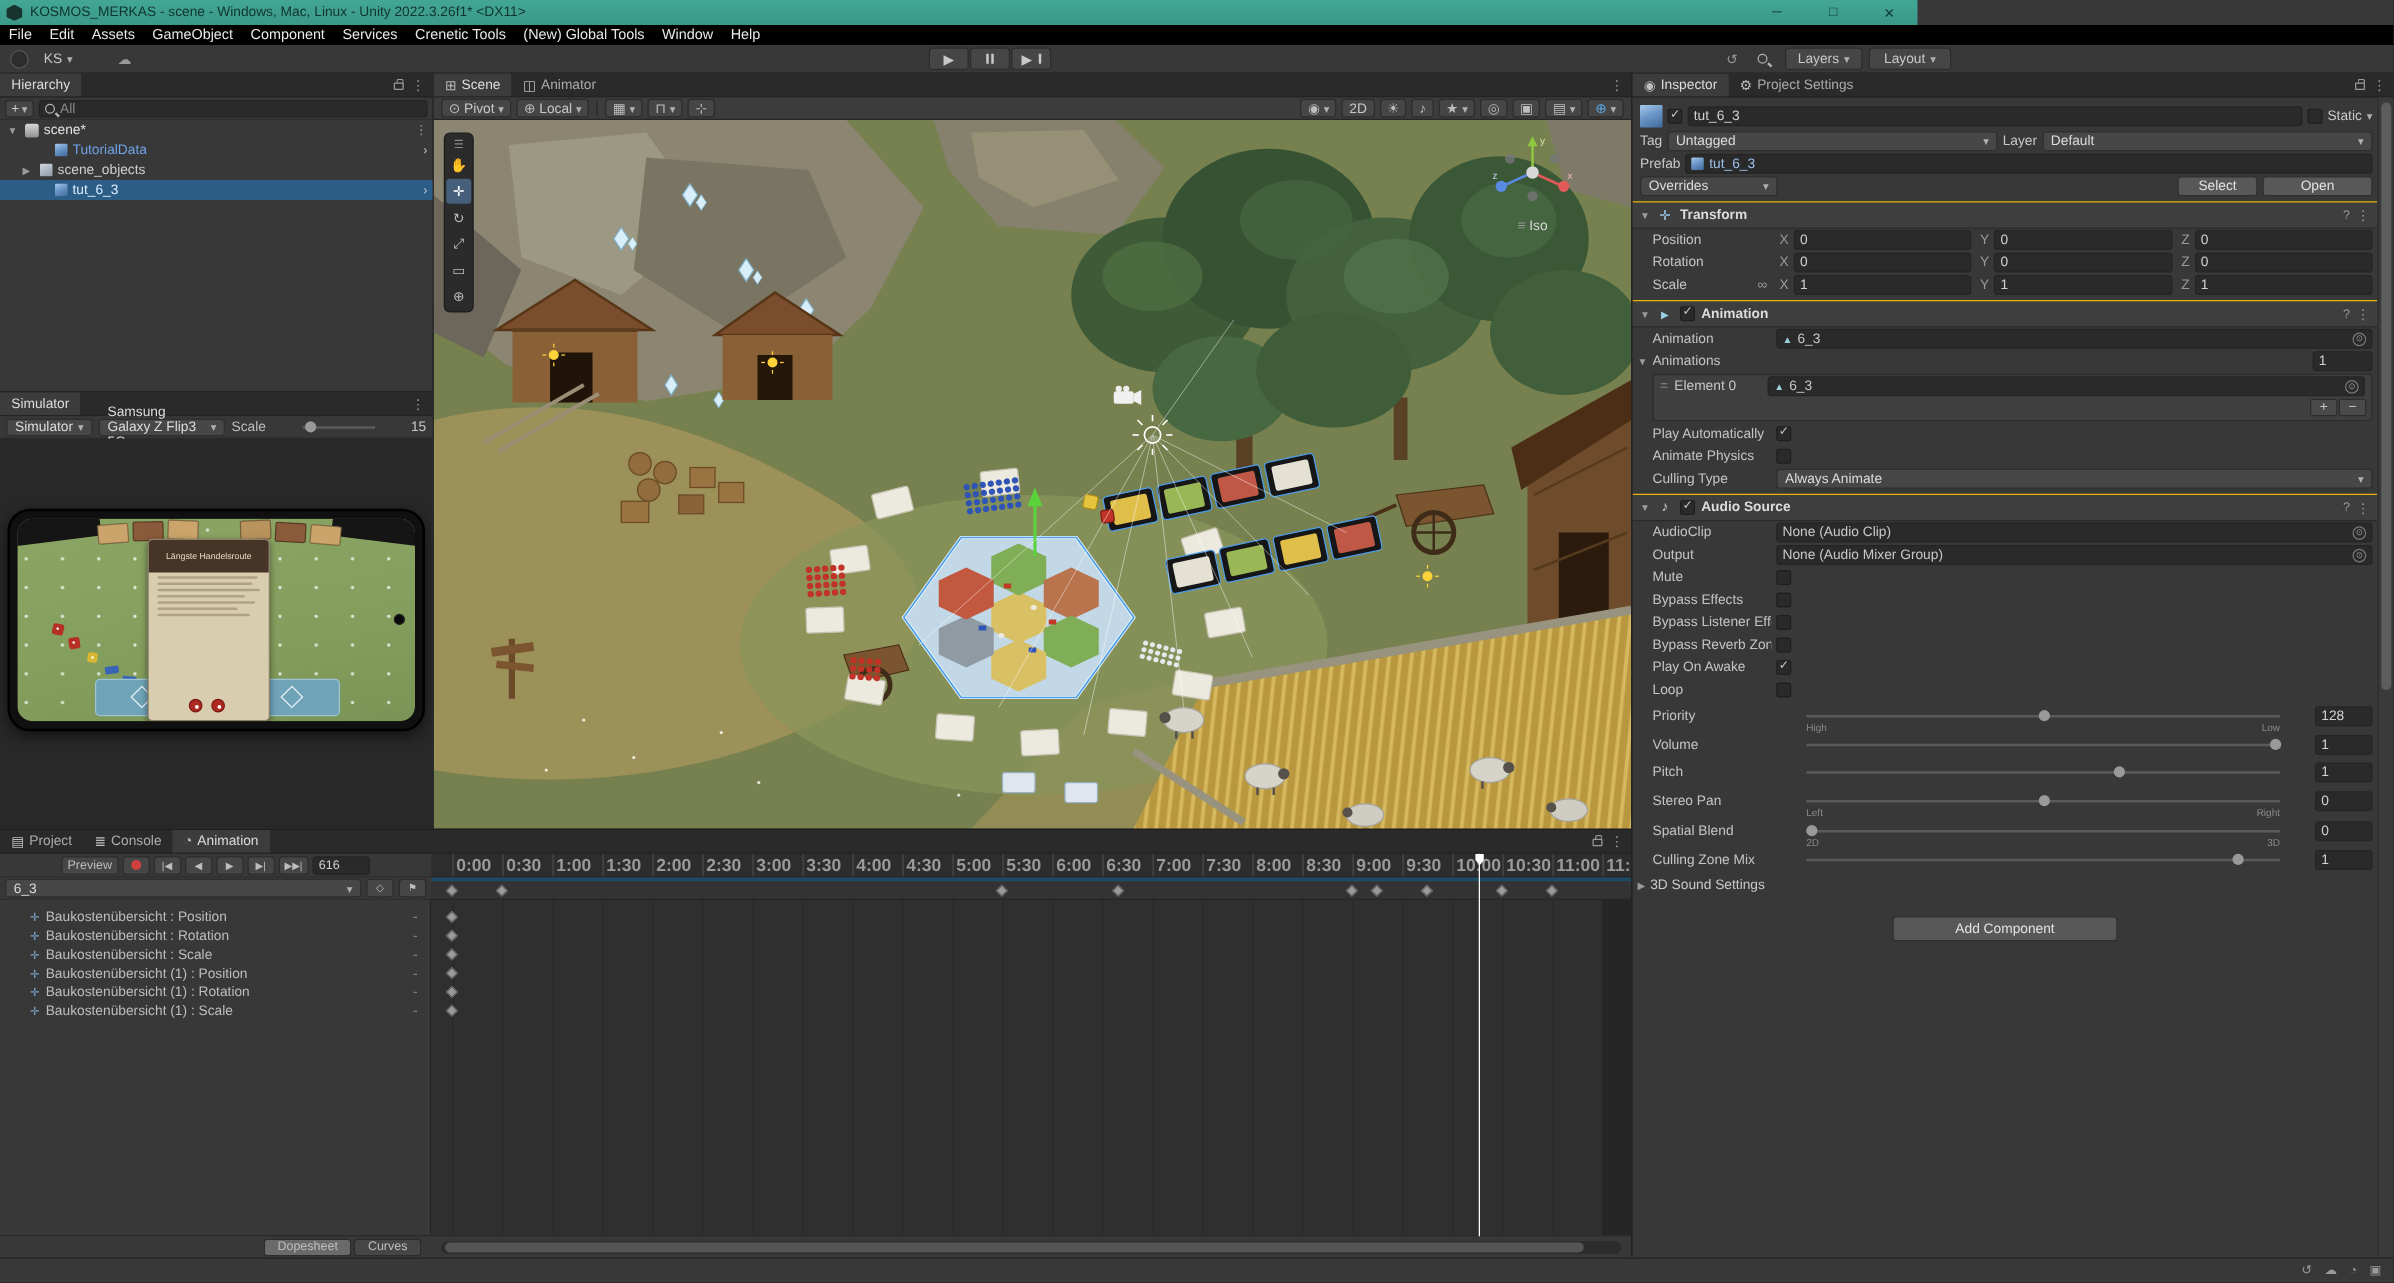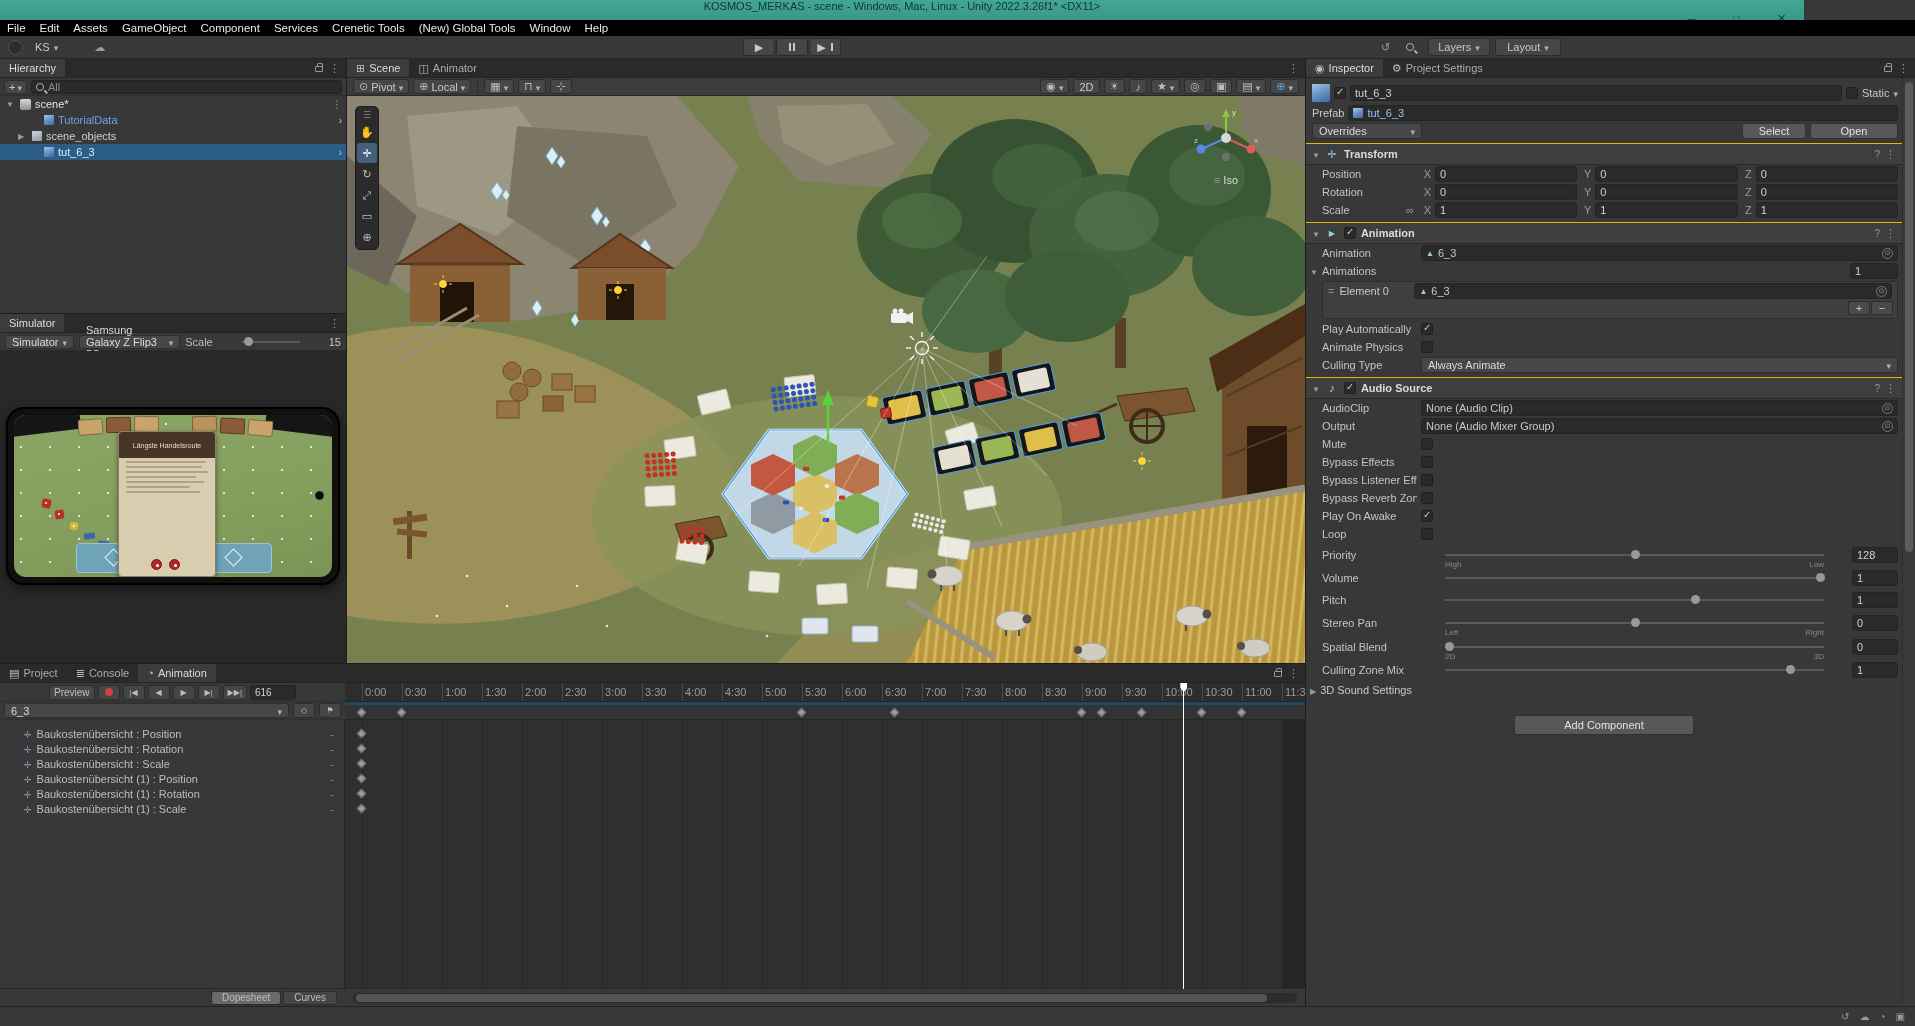--- a/index.html
+++ b/index.html
@@ -1,19 +1,19 @@
 <!DOCTYPE html>
 <html><head>
 <meta charset="utf-8">
 <style>
 *{margin:0;padding:0;box-sizing:border-box;font-family:"Liberation Sans","DejaVu Sans",sans-serif;}
 html,body{background:#1e1e1e;}
 #app{position:relative;width:1915px;height:1026px;background:#383838;overflow:hidden;color:#c8c8c8;font-size:11px;}
 
-#titlebar{position:absolute;left:0;top:0;width:1804px;height:20px;background:linear-gradient(#43a695,#3a9886);display:flex;align-items:center;color:#10352e;font-size:11px;flex-direction:column;}
+#titlebar{position:absolute;left:0;top:0;width:1534px;height:20px;background:linear-gradient(#43a695,#3a9886);display:flex;align-items:center;color:#10352e;font-size:11px;}
 #titlebar .ulogo{width:13px;height:13px;margin:0 6px 0 5px;background:#17342e;clip-path:polygon(50% 0,100% 28%,100% 78%,50% 100%,0 78%,0 28%);}
 #titlebar .wbtns{margin-left:auto;display:flex;height:100%;}
 #titlebar .wbtn{width:45px;height:100%;display:flex;align-items:center;justify-content:center;font-size:11px;color:#123c34;}
 
 #menubar{position:absolute;left:0;top:20px;width:1915px;height:16px;background:#000;display:flex;align-items:center;color:#e8e8e8;font-size:11.5px;}
 #menubar .menu-item{padding:0 7px;height:100%;display:flex;align-items:center;}
 
 #toolbar{position:absolute;left:0;top:36px;width:1915px;height:23px;background:#383838;border-bottom:1px solid #232323;display:flex;align-items:center;}
 .tbtn{height:18px;background:#464646;border:1px solid #2c2c2c;border-radius:3px;display:flex;align-items:center;justify-content:center;color:#c8c8c8;padding:0 8px;gap:4px;}
 #playctl{position:absolute;left:743px;top:2px;display:flex;gap:1px;}
@@ -117,21 +117,21 @@
 #addcomp{width:180px;height:20px;margin:16px auto 12px auto;justify-content:center;}
 #iscroll{position:absolute;right:0;top:19px;width:13px;bottom:0;background:#3a3a3a;border-left:1px solid #2e2e2e;}
 #iscroll .thumb{position:absolute;left:2px;right:2px;top:4px;height:470px;background:#5d5d5d;border-radius:5px;}
 
 #bottompanel{position:absolute;left:0;top:663px;width:1305px;height:343px;background:#383838;border-top:1px solid #1e1e1e;}
 .bctrl{position:absolute;left:0;top:19px;width:345px;height:19px;display:flex;align-items:center;gap:3px;padding:0 4px;border-bottom:1px solid #2e2e2e;justify-content:center;}
 .tpbtn{height:15px;min-width:22px;background:#464646;border:1px solid #2c2c2c;border-radius:3px;display:flex;align-items:center;justify-content:center;color:#bdbdbd;font-size:8px;padding:0 4px;}
 .rec{width:8px;height:8px;border-radius:50%;background:#d04040;}
 #framefield{width:46px;height:15px;font-size:10px;}
 #ruler{position:absolute;left:345px;top:19px;right:0;height:19px;background:#2d2d2d;border-bottom:1px solid #222;display:flex;padding-left:17px;overflow:hidden;}
-.rtick{width:40px;flex:none;position:relative;color:#9a9a9a;font-size:11px;padding-left:3px;line-height:18px;}
+.rtick{width:40px;flex:none;position:relative;color:#9a9a9a;font-size:14px;padding-left:3px;line-height:18px;font-weight:bold;}
 .rtick::before{content:"";position:absolute;left:0;top:0;bottom:0;width:1px;background:#4a4a4a;}
 #clip-row{position:absolute;left:0;top:38px;width:345px;height:18px;display:flex;align-items:center;gap:4px;padding:0 4px;border-bottom:1px solid #2e2e2e;}
 #summary{position:absolute;left:345px;top:38px;right:0;height:18px;background:#333;border-top:3px solid #1f4a66;border-bottom:1px solid #262626;}
 #bmain{position:absolute;left:0;top:56px;right:0;bottom:18px;}
 #plist{position:absolute;left:0;top:0;width:345px;bottom:0;background:#383838;border-right:1px solid #242424;padding-top:6px;}
 .prow{display:flex;align-items:center;height:15px;padding:0 8px 0 24px;gap:5px;color:#bdbdbd;position:relative;}
 .prow .picn::before{content:"✛";color:#7aa3c8;font-size:9px;}
 .prow::after{content:"-";position:absolute;right:10px;color:#8a8a8a;}
 #dope{position:absolute;left:345px;top:0;right:0;bottom:0;background:#2f2f2f;}
 #dope .grid{position:absolute;inset:0;background-image:repeating-linear-gradient(90deg,#272727 0px,#272727 1px,transparent 1px,transparent 40px);background-position:17px 0;}
@@ -862,20 +862,32 @@
         <span class="cube" style="width:18px;height:18px;"></span>
         <span class="cb on"></span>
         <span class="field" style="flex:1;">
             <span>tut_6_3</span>
           </span>
         <span class="cb"></span>
         <span>Static</span>
         <span class="i-caret"></span>
       </div>
       <div class="irow" style="padding-left:6px;">
+        <span>Tag</span>
+        <span class="dd" style="flex:1;">
+            <span>Untagged</span>
+            <span class="i-caret"></span>
+          </span>
+        <span>Layer</span>
+        <span class="dd" style="flex:1;">
+            <span>Default</span>
+            <span class="i-caret"></span>
+          </span>
+      </div>
+      <div class="irow" style="padding-left:6px;">
         <span>Prefab</span>
         <span class="objfield">
           <span class="cube"></span>
           <span style="color:#9cc1e8;">tut_6_3</span>
         </span>
       </div>
       <div class="irow" style="padding-left:6px;">
         <span class="dd" style="width:110px;gap:32px;">
             <span>Overrides</span>
             <span class="i-caret"></span>

